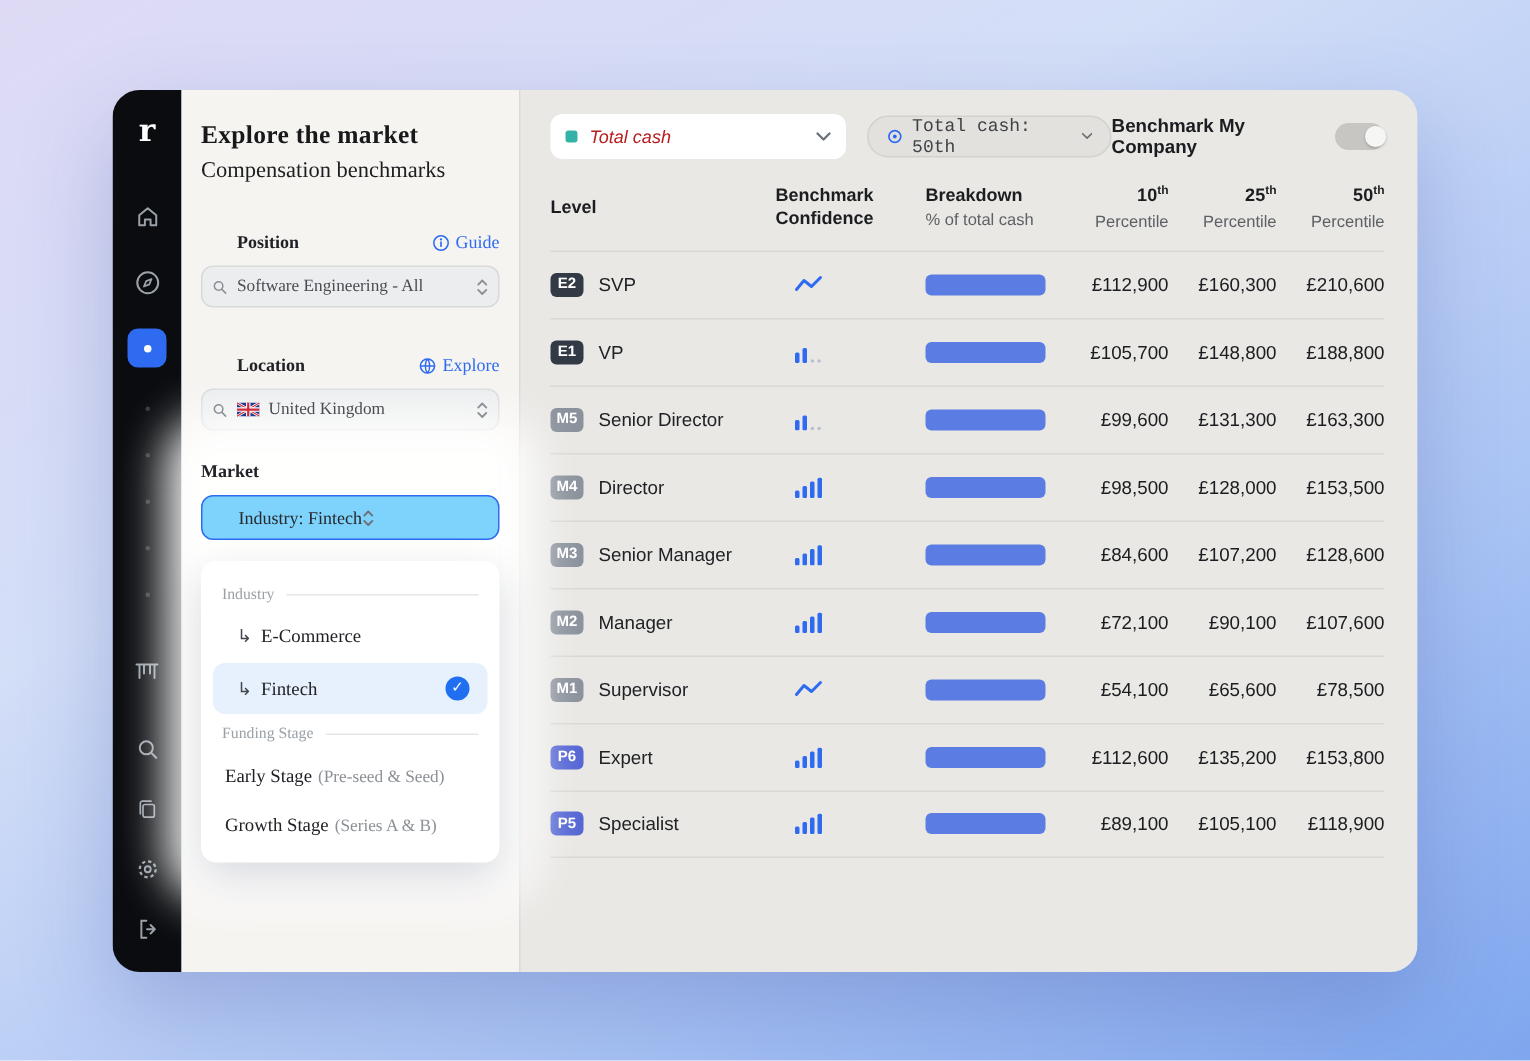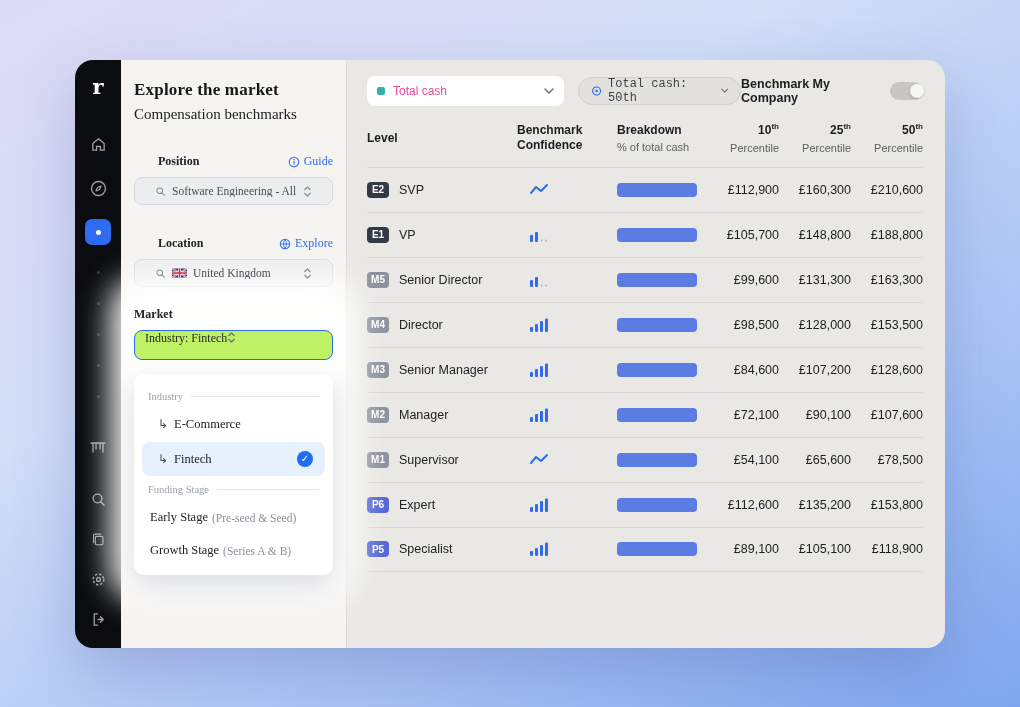--- a/index.html
+++ b/index.html
@@ -33,39 +33,39 @@
   .rail-bottom{margin-top:auto;display:flex;flex-direction:column;align-items:center;gap:14px;}
   .rail-bottom .rail-icon{margin-bottom:0;}
   .rail-bottom .rail-icon:first-child{margin-bottom:12px;}
   
   .panel{width:226px;background:#f6f4f1;border-right:1px solid #dcdad6;padding:20px 13px 0;flex-shrink:0;position:relative;font-family:Liberation Serif, serif;}
   .panel-title{font-size:17px;font-weight:bold;color:#17181a;letter-spacing:.2px;}
   .panel-subtitle{font-size:15px;color:#1c1d20;margin-top:6px;}
   .field-head{display:flex;justify-content:space-between;align-items:center;margin-top:31px;margin-bottom:8px;padding-left:24px;}
   .field-label{font-size:12px;font-weight:bold;color:#202226;}
   .field-link{font-size:12px;color:var(--accent);display:flex;align-items:center;gap:4px;cursor:pointer;text-decoration:none;}
-  .input{height:28px;background:#ecedee;border:1px solid #d7d9dc;border-radius:8px;display:flex;align-items:center;gap:6px;padding:0 20px;font-size:11.5px;color:#4a4e54;cursor:pointer;}
+  .input{height:28px;background:#ecedee;border:1px solid #d7d9dc;border-radius:8px;display:flex;align-items:center;gap:6px;padding:0 6px;font-size:11.5px;color:#4a4e54;cursor:pointer;}
   .input .grow{flex:1;white-space:nowrap;overflow:hidden;text-overflow:ellipsis;}
   .spotlight{margin-top:14px;background:rgba(255,255,255,.92);border-radius:12px;box-shadow:0 0 30px 24px rgba(255,255,255,.95);padding:6px 0 2px;}
   .spotlight .field-label{display:block;margin-bottom:8px;}
-  .select-focused{height:30px;background:#bef264;border:1.5px solid var(--accent);border-radius:8px;display:flex;align-items:flex-start;padding:0 10px;font-size:12px;color:#26282c;cursor:pointer;}
+  .select-focused{height:30px;background:#7dd3fc;border:1.5px solid var(--accent);border-radius:8px;display:flex;align-items:center;padding:0 24px;font-size:12px;color:#26282c;cursor:pointer;}
   .dropdown{margin-top:14px;background:#fff;border-radius:10px;box-shadow:0 10px 28px rgba(20,30,60,.16);padding:10px 0 8px;}
   .dd-section{display:flex;align-items:center;gap:8px;color:#9ba1a8;font-size:10.5px;padding:7px 14px 6px;}
   .dd-section::after{content:"";flex:1;height:1px;background:#e4e6e9;}
   .dd-item{display:flex;align-items:center;font-size:12.5px;color:#202226;padding:9px 12px 9px 16px;cursor:pointer;}
   .dd-item .arrow{color:#43464b;margin-right:6px;font-size:12px;}
   .dd-item.indent{padding-left:24px;}
   .dd-item.selected{background:#e7f0fd;margin:1px 8px;border-radius:8px;}
   .dd-item.indent.selected{padding-left:16px;}
   .dd-item .suffix{color:#8b9097;font-size:11.5px;margin-left:4px;}
   .dd-item .check{margin-left:auto;width:16px;height:16px;border-radius:50%;background:#1f6ff0;color:#fff;font-size:10px;display:flex;align-items:center;justify-content:center;line-height:1;}
   
   .content{flex:1;background:#e9e8e5;padding:16px 22px 0 20px;display:flex;flex-direction:column;min-width:0;}
   .toolbar{display:flex;align-items:center;}
-  .metric-select{width:210px;height:30px;background:#fff;border-radius:8px;display:flex;align-items:center;gap:8px;padding:0 10px;font-size:12px;color:#ec4899;cursor:pointer;}
+  .metric-select{width:210px;height:30px;background:#fff;border-radius:8px;display:flex;align-items:center;gap:8px;padding:0 10px;font-size:12px;color:#b91c1c;cursor:pointer;font-style:italic;}
   .teal-square{width:8px;height:8px;border-radius:2px;background:var(--teal);}
   .ml-auto{margin-left:auto;}
   .context-pill{margin-left:14px;height:28px;border-radius:14px;background:#e2e1de;border:1px solid #d2d1ce;display:flex;align-items:center;gap:6px;padding:0 12px;font-size:12px;color:#3f4246;cursor:pointer;font-family:Liberation Mono, monospace;}
   .toggle-wrap{margin-left:auto;display:flex;align-items:center;gap:10px;}
   .toggle-label{font-size:12.5px;font-weight:bold;color:#1c1d20;}
   .toggle{width:36px;height:18px;border-radius:10px;background:#c7c6c3;position:relative;cursor:pointer;}
   .toggle .knob{position:absolute;top:2px;left:20px;width:14px;height:14px;border-radius:50%;background:#f6f6f4;box-shadow:0 1px 2px rgba(0,0,0,.2);}
   
   .grid{display:grid;grid-template-columns:150px 100px 90px 72px 72px 72px;align-items:center;}
   .thead{margin-top:16px;padding-bottom:12px;}

